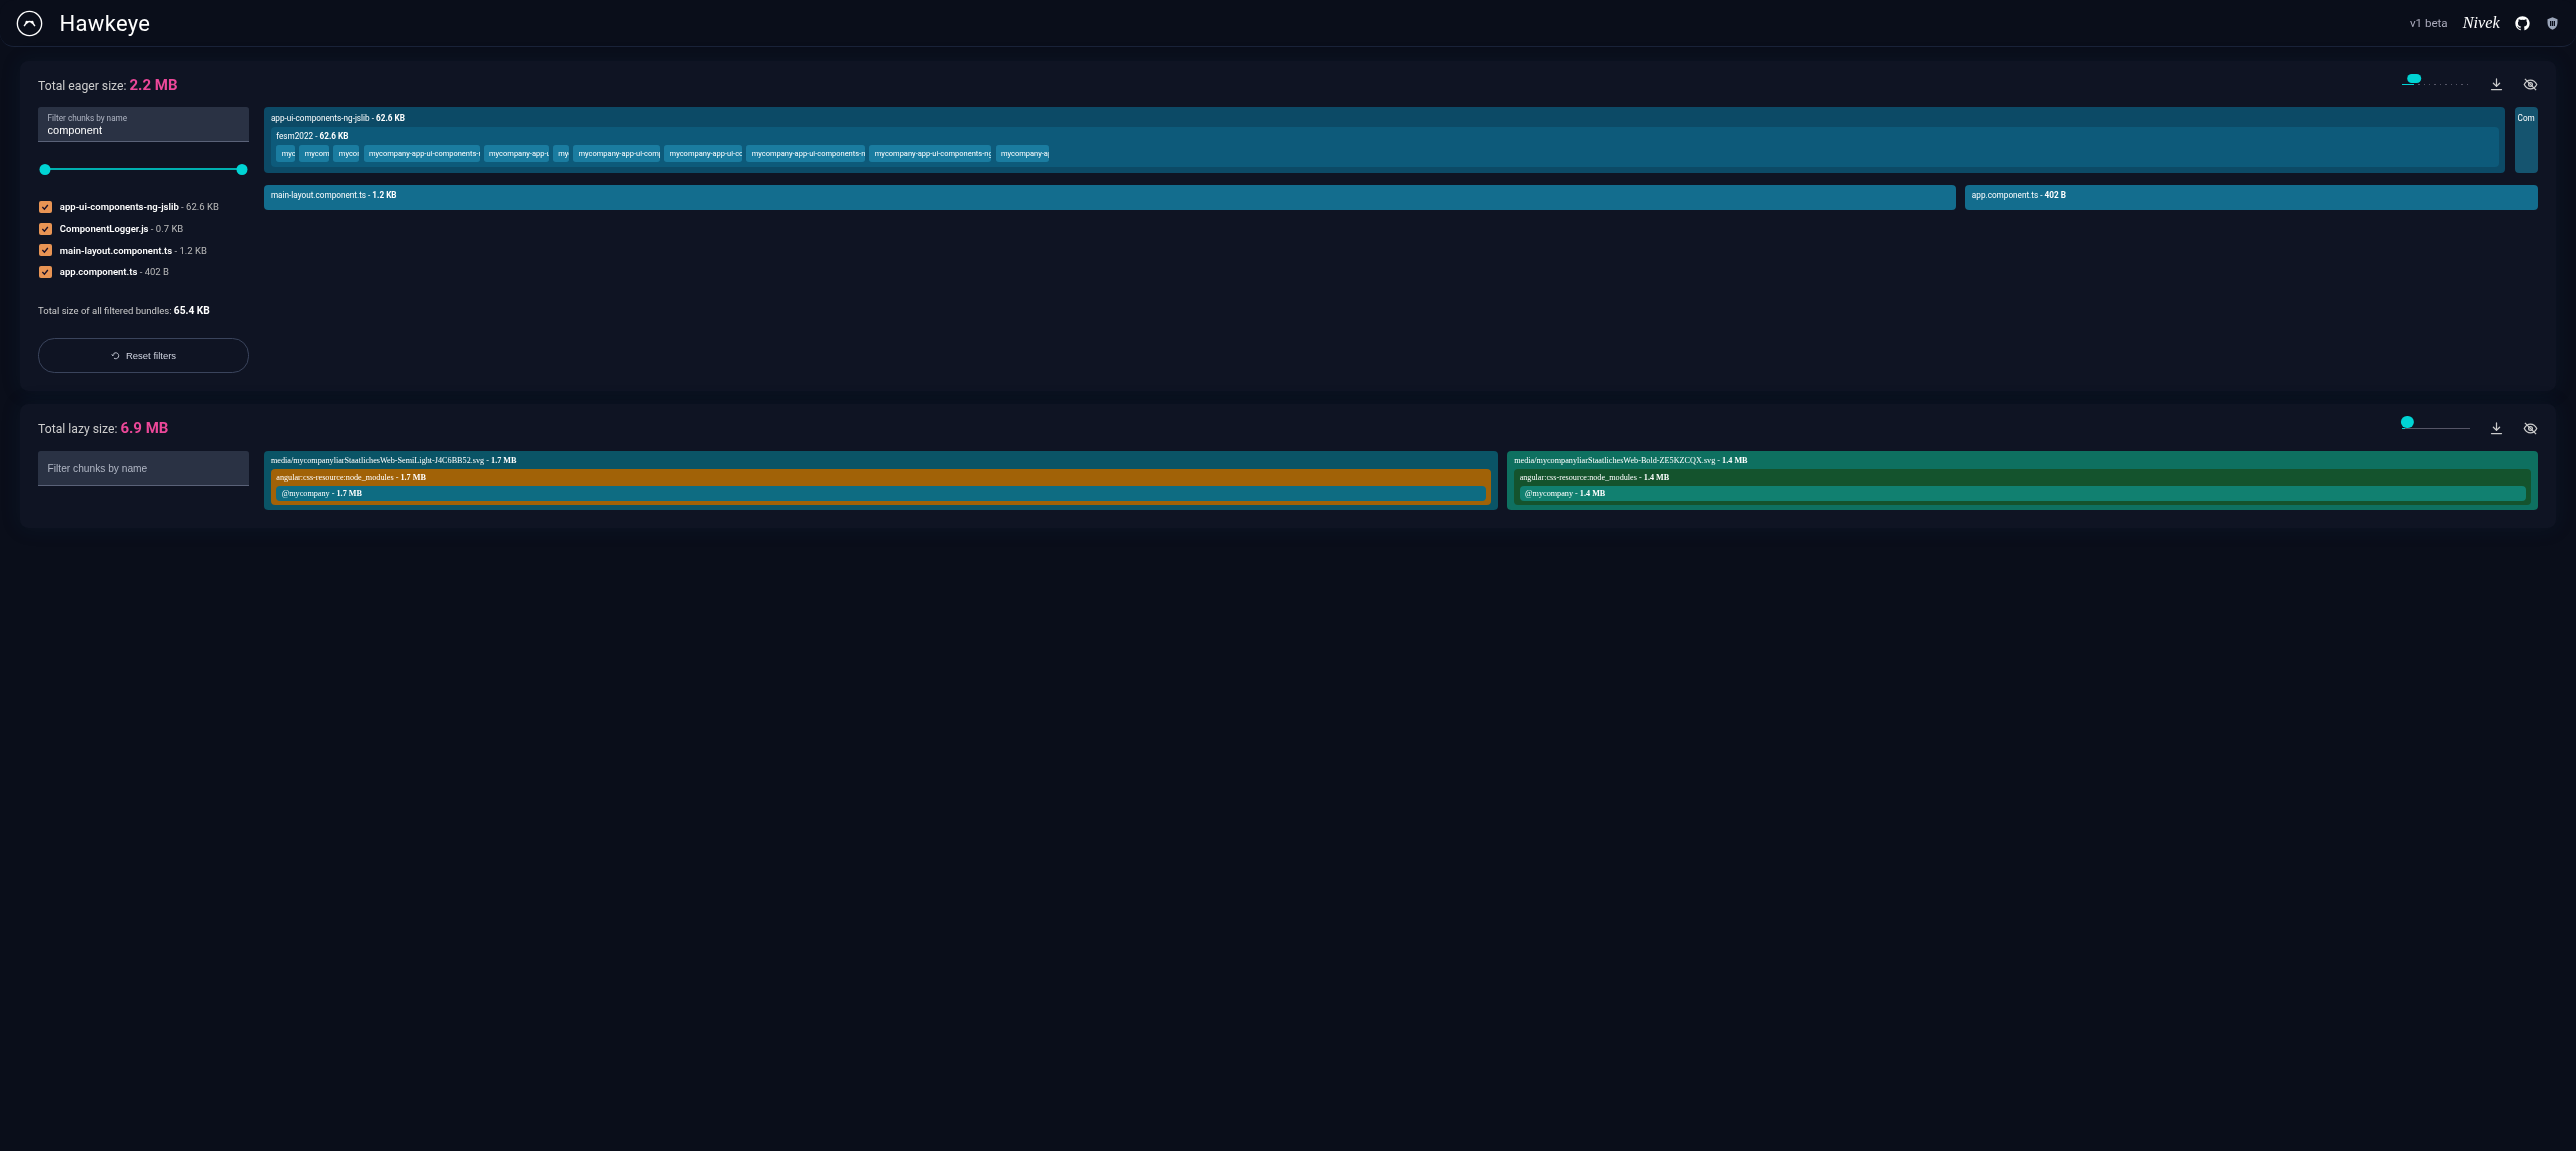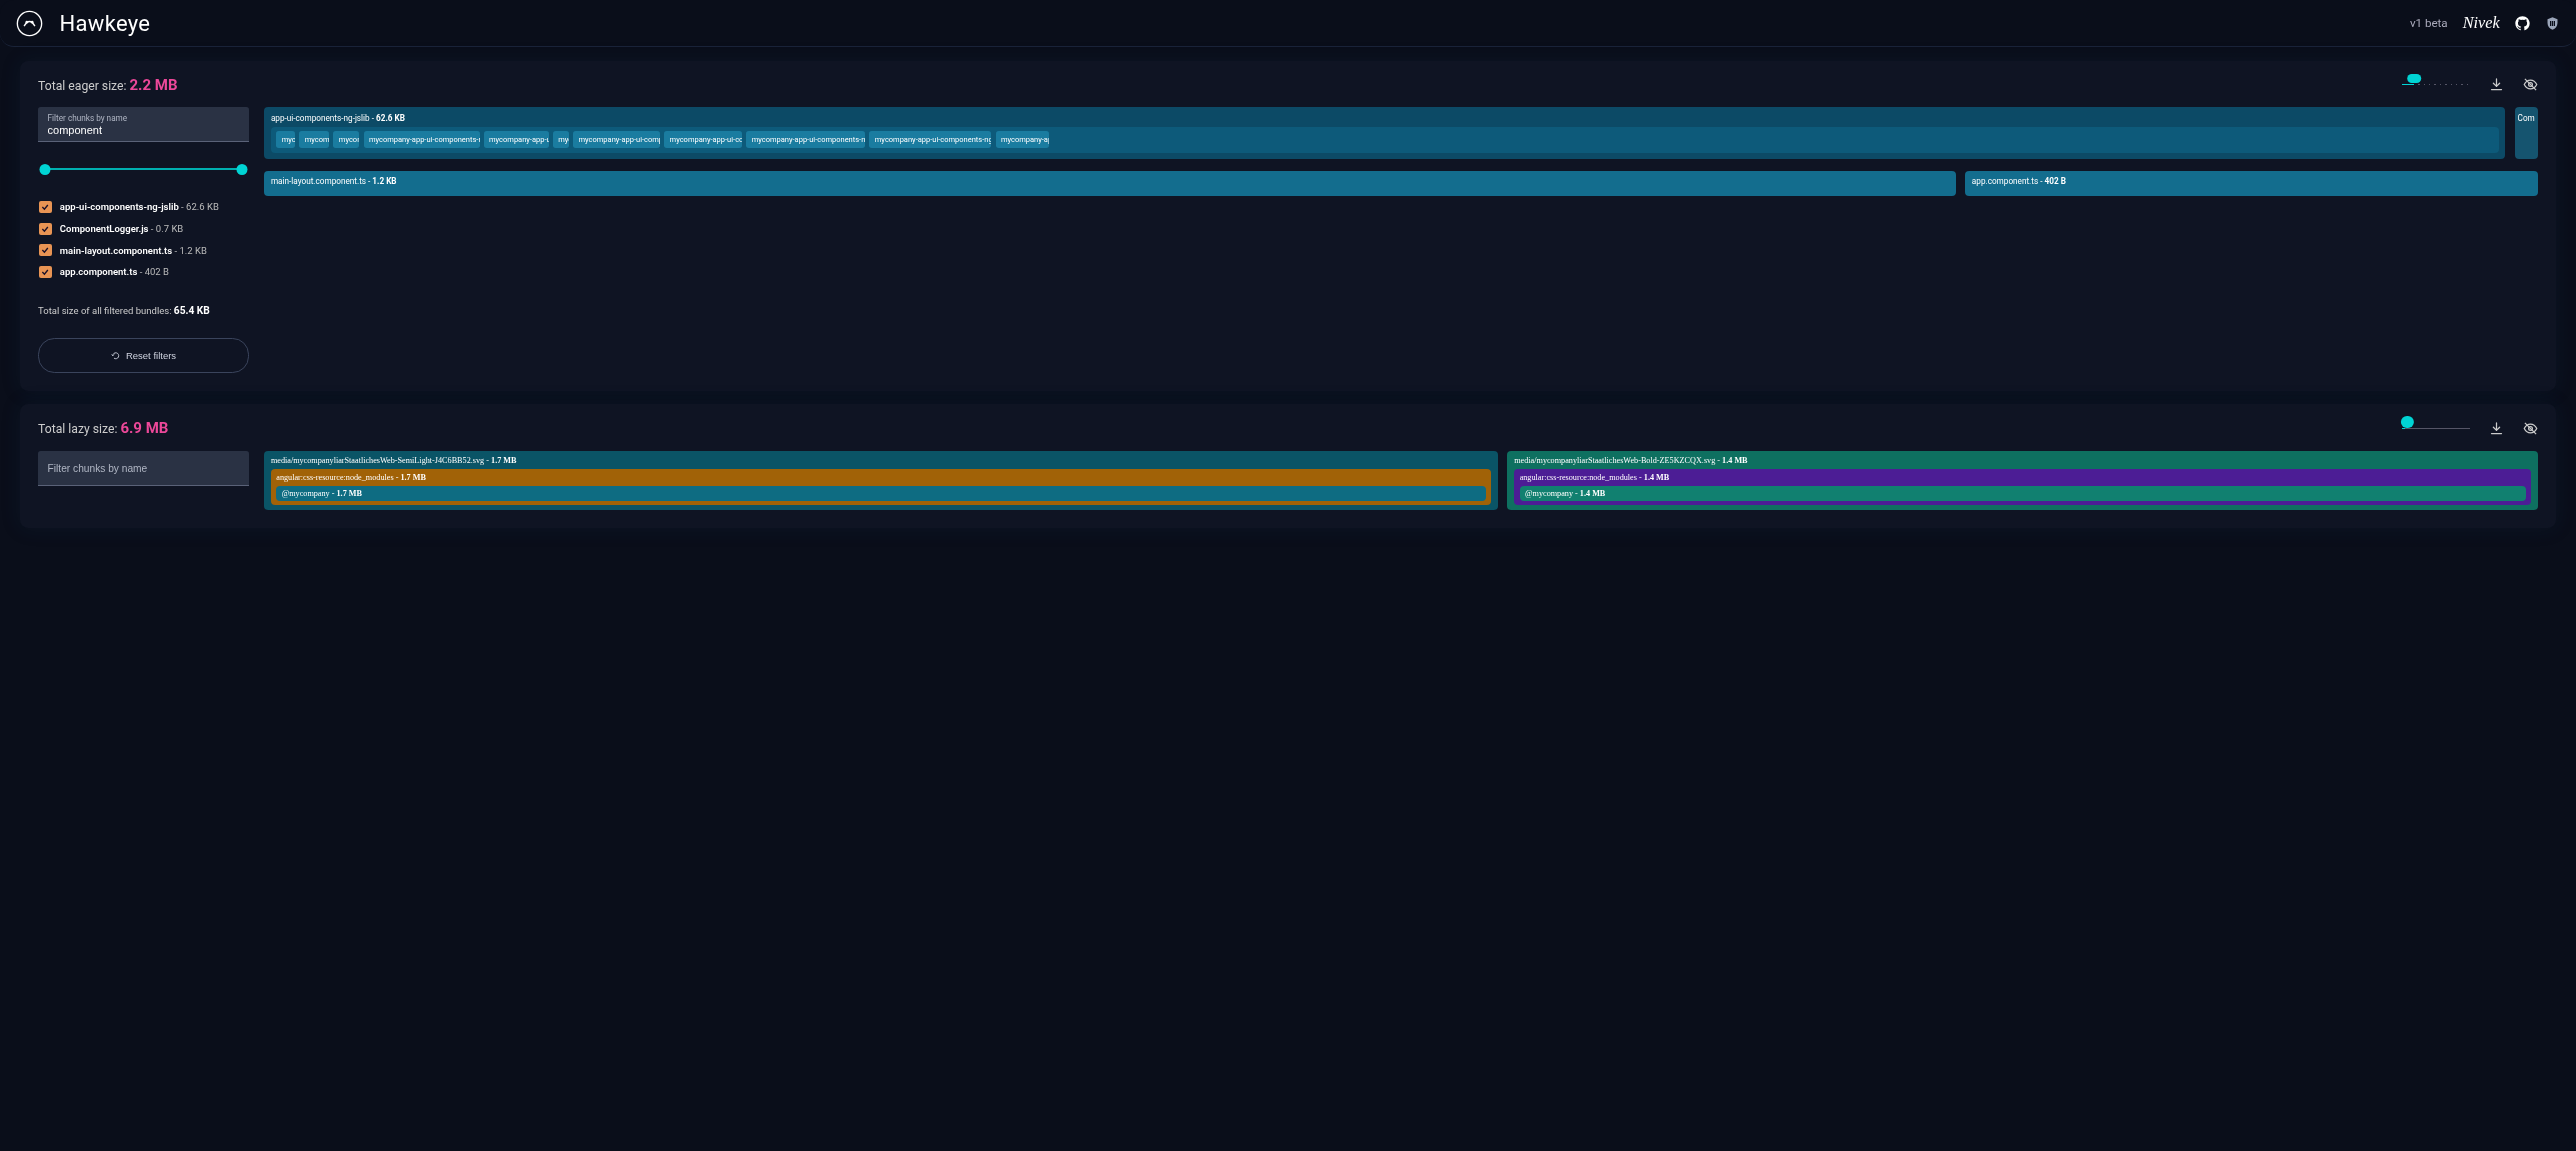--- a/index.html
+++ b/index.html
@@ -157,21 +157,21 @@
   .tm-block .hdr { font-size: 8.2px; margin-bottom: 4.1px; white-space: nowrap; overflow: hidden; }
   .tm-block .hdr .b { font-weight: 700; }
 
   .col-teal1 { background: #0c4a66; }
   .col-teal2 { background: #0d5a7a; }
   .col-teal3 { background: #136d8e; }
   .col-teal4 { background: #15546f; }
   .col-teal-dark { background: #0a5466; }
   .col-green { background: #0e7060; }
   .col-green2 { background: #118070; }
-  .col-green3 { background: #4c1d95; }
+  .col-green3 { background: #14532d; }
 
   .inner-row { display: flex; gap: 4.1px; }
   .chip {
     background: #1a7ca0;
     border-radius: 2.7px;
     padding: 4.1px 5.4px;
     font-size: 7.5px;
     overflow: hidden; white-space: nowrap;
     flex-shrink: 1;
   }
@@ -301,20 +301,21 @@
           </svg>
         <span>Reset filters</span>
       </button>
     </aside>
 
     <div class="treemap">
       <div class="tm-row">
         <div class="tm-block col-teal1" style="flex:1;">
           <div class="hdr"><span>app-ui-components-ng-jslib</span> - <span class="b">62.6 KB</span></div>
           <div class="tm-block col-teal2" style="padding:4.1px 5.4px 5.4px 5.4px;">
+            <div class="hdr"><span>fesm2022</span> - <span class="b">62.6 KB</span></div>
             <div class="inner-row">
               <div class="chip" style="width:19px"><span>mycom</span></div>
               <div class="chip" style="width:30px"><span>mycomp</span></div>
               <div class="chip" style="width:26px"><span>mycomp</span></div>
               <div class="chip" style="width:116px"><span>mycompany-app-ui-components-ng-jslib</span></div>
               <div class="chip" style="width:65px"><span>mycompany-app-ui-co</span></div>
               <div class="chip" style="width:16.3px"><span>myc</span></div>
               <div class="chip" style="width:87px"><span>mycompany-app-ui-compone</span></div>
               <div class="chip" style="width:78px"><span>mycompany-app-ui-comp</span></div>
               <div class="chip" style="width:119px"><span>mycompany-app-ui-components-ng-jslib-s</span></div>

